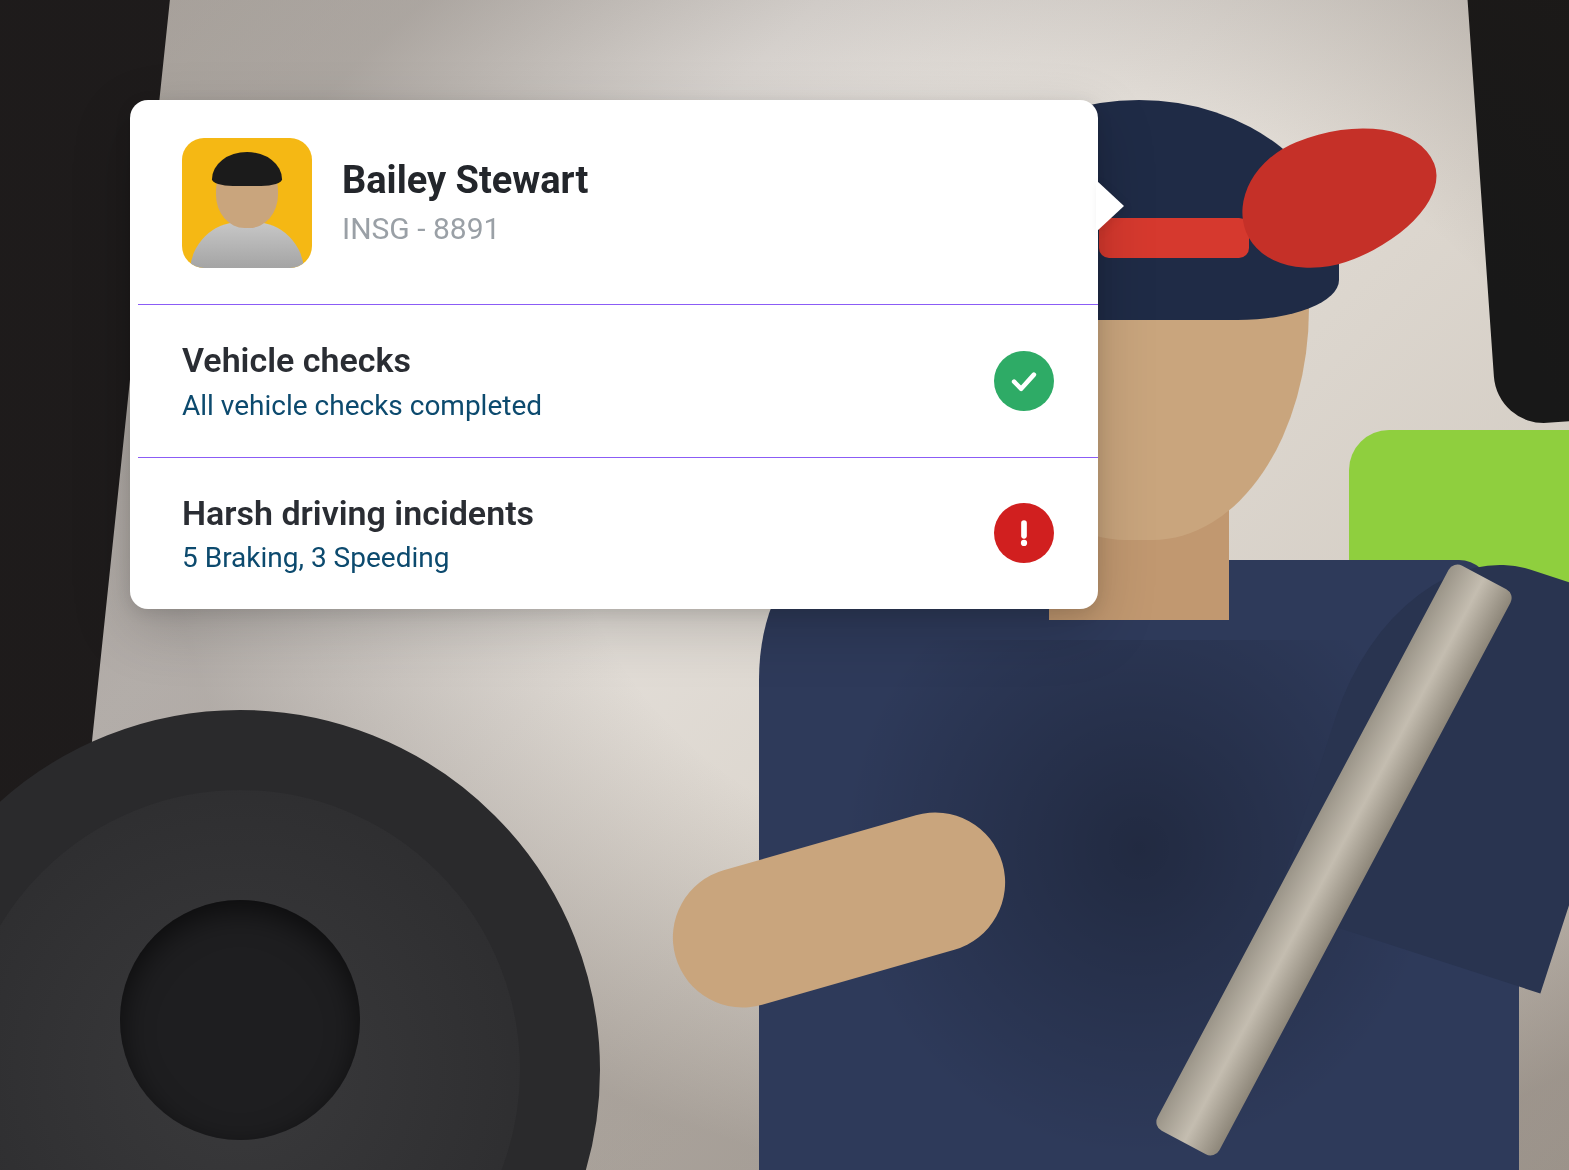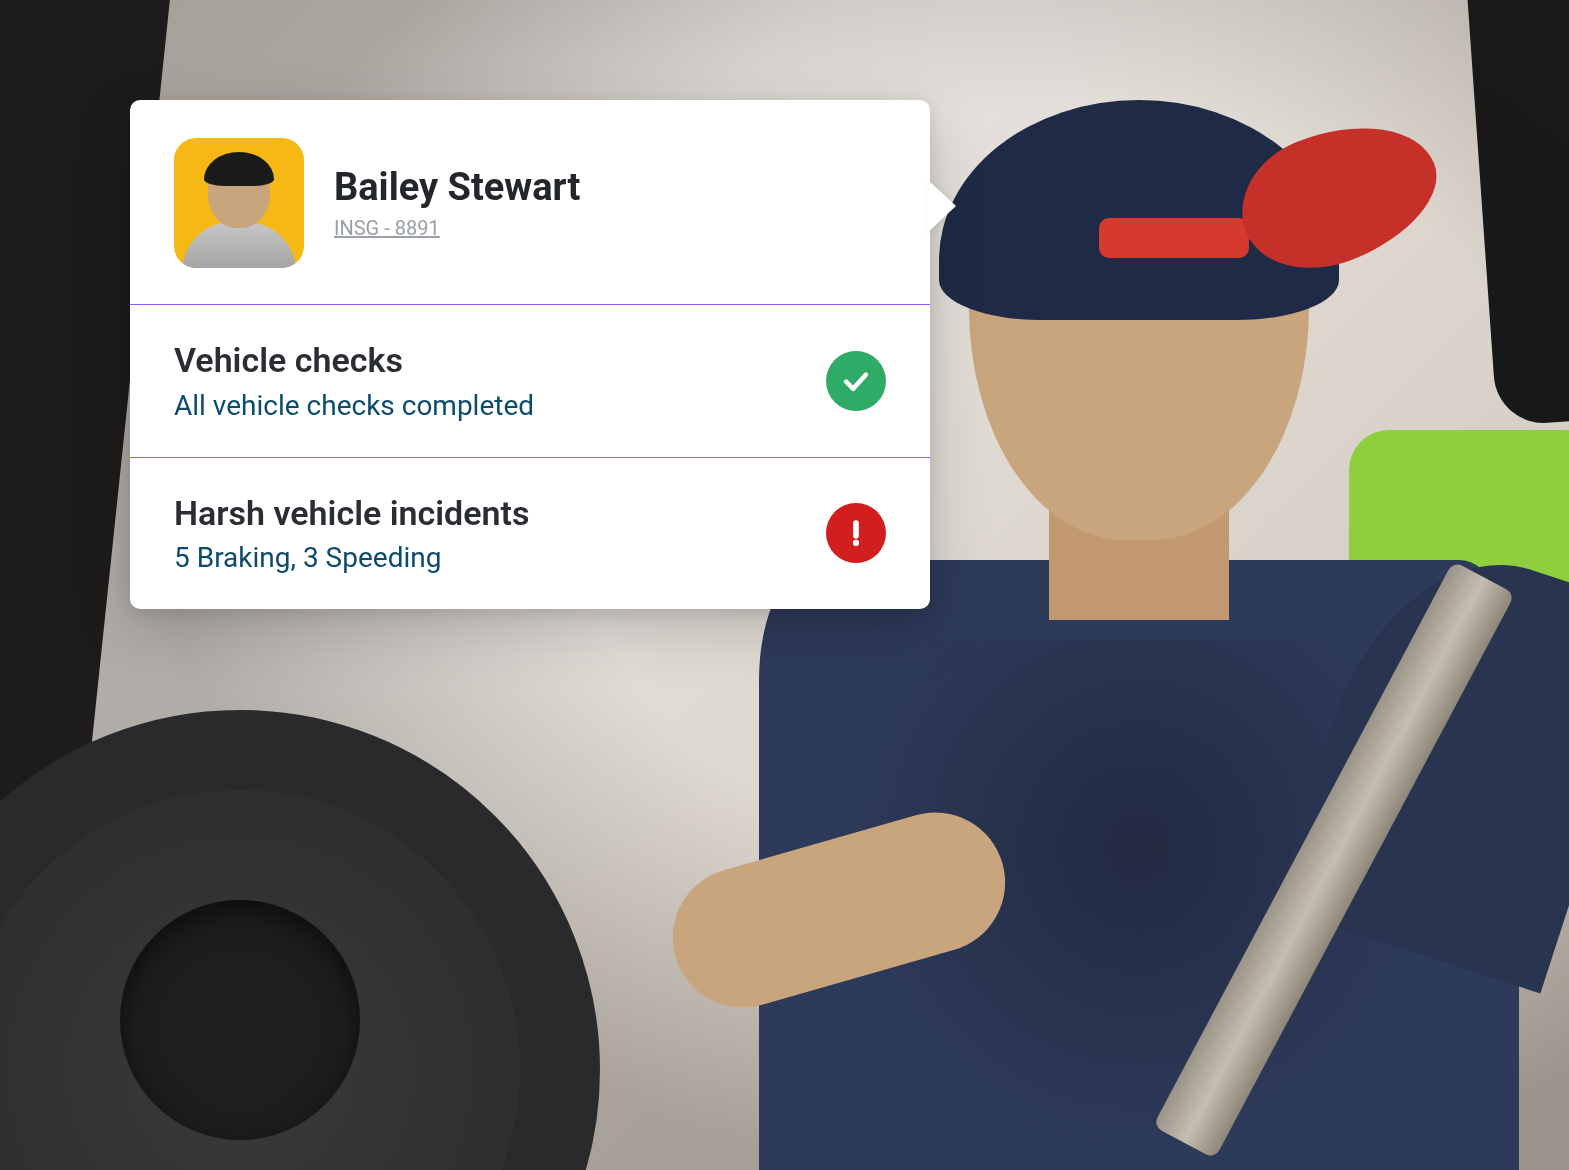--- a/index.html
+++ b/index.html
@@ -172,24 +172,25 @@
       height: 520px;
       background: #181818;
       transform: rotate(-4deg);
       border-radius: 0 0 0 50px;
     }
     
     .card {
       position: absolute;
       top: 100px;
       left: 130px;
-      width: 800px;
+      width: 968px;
       background: #ffffff;
-      border-radius: 10px;
+      border-radius: 18px;
       box-shadow: 0 20px 60px rgba(0,0,0,0.18), 0 4px 16px rgba(0,0,0,0.10);
+      padding-left: 8px;
     }
     .card::after {
       content: "";
       position: absolute;
       top: 80px;
       right: -26px;
       width: 0;
       height: 0;
       border-top: 26px solid transparent;
       border-bottom: 26px solid transparent;
@@ -241,25 +242,24 @@
       margin-left: 30px;
       flex: 1;
     }
     .driver-name {
       font-size: 38px;
       font-weight: 700;
       color: #23262b;
       line-height: 1.2;
     }
     .driver-id {
-      font-size: 20px;
+      font-size: 30px;
       color: #9aa0a6;
       margin-top: 6px;
       line-height: 1.25;
-      text-decoration: underline;
     }
     .driver-stats {
       font-size: 30px;
       color: #9aa0a6;
       margin-top: 4px;
       line-height: 1.25;
     }
     .row {
       display: flex;
       align-items: center;
@@ -340,21 +340,21 @@
     </div>
     <div class="badge success">
       <svg width="34" height="34" viewBox="0 0 24 24" fill="none">
         <path d="M5 12.5 L10 17.5 L19 7.5" stroke="#ffffff" stroke-width="3.2" stroke-linecap="round" stroke-linejoin="round"></path>
       </svg>
     </div>
   </div>
 
   <div class="row">
     <div class="row-text">
-      <div class="row-title">Harsh vehicle incidents</div>
+      <div class="row-title">Harsh driving incidents</div>
       <div class="row-sub">5 Braking, 3 Speeding</div>
     </div>
     <div class="badge danger">
       <svg width="34" height="34" viewBox="0 0 24 24" fill="none">
         <line x1="12" y1="5" x2="12" y2="14" stroke="#ffffff" stroke-width="4" stroke-linecap="round"></line>
         <circle cx="12" cy="19" r="2.2" fill="#ffffff"></circle>
       </svg>
     </div>
   </div>
 

